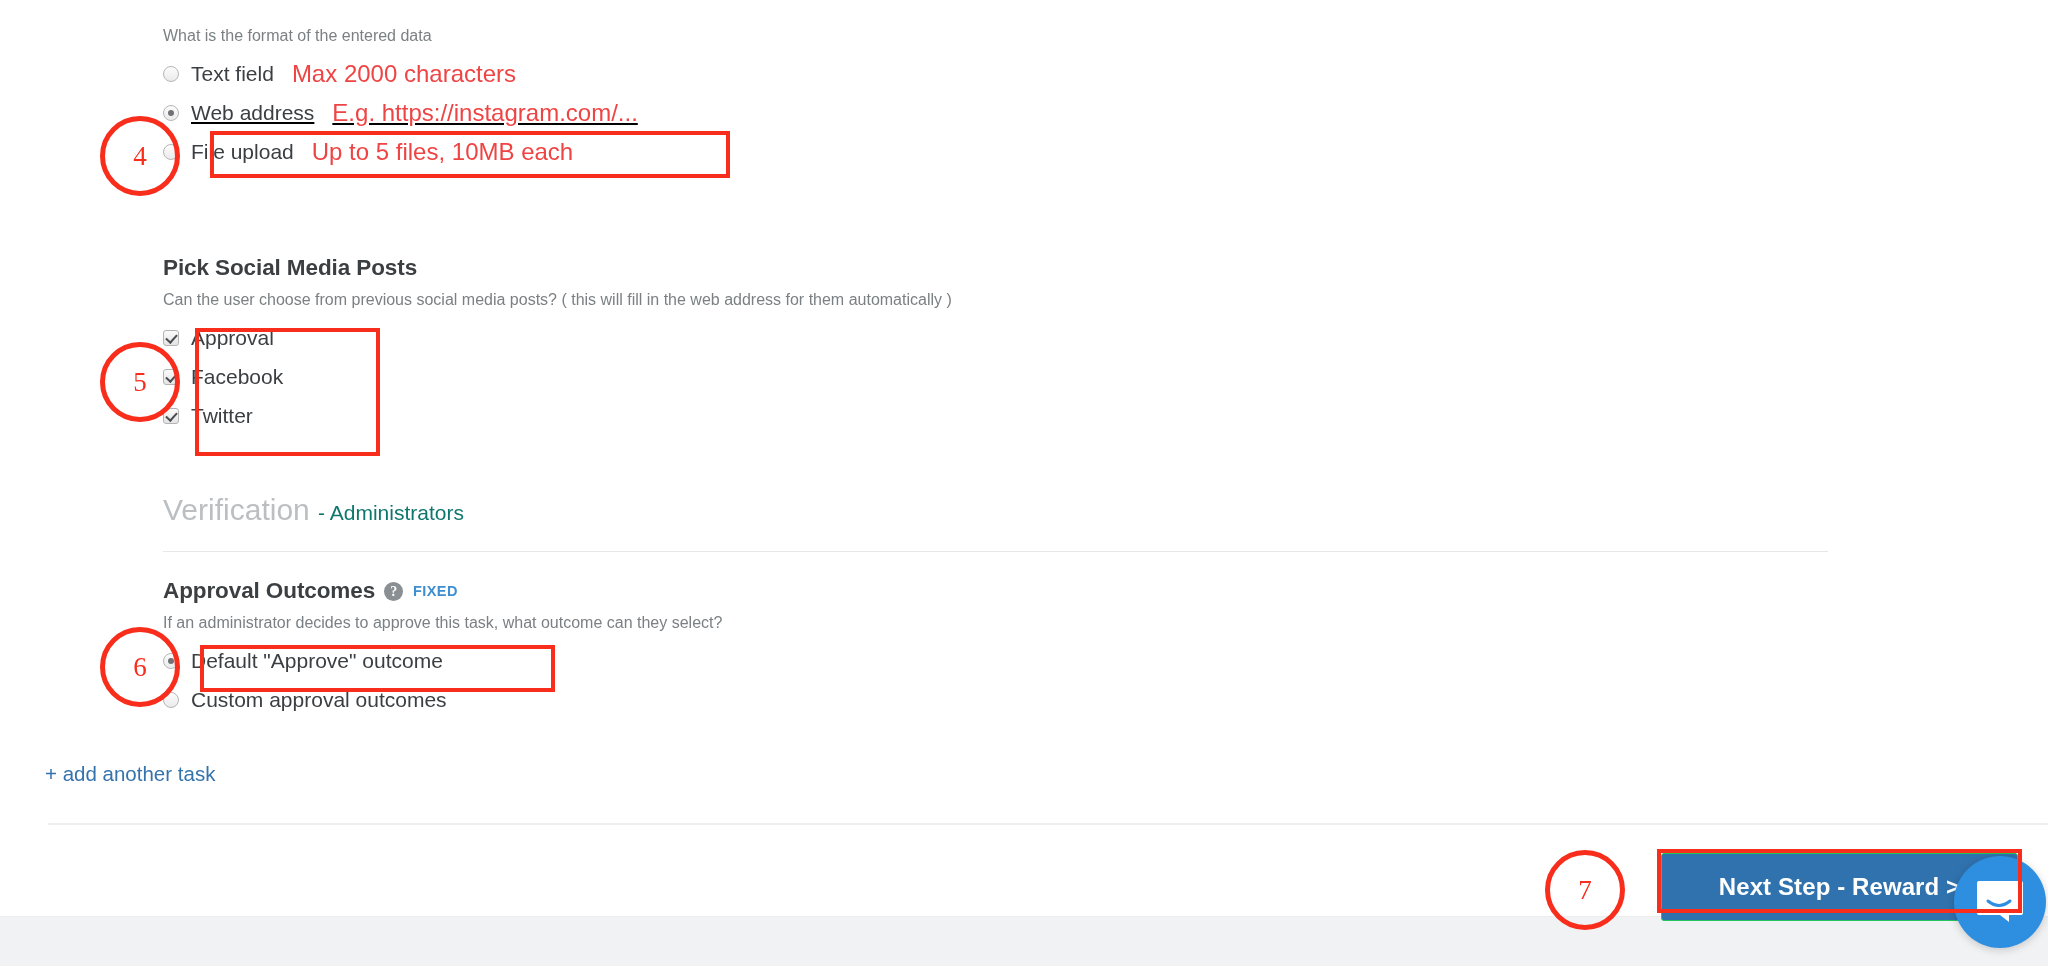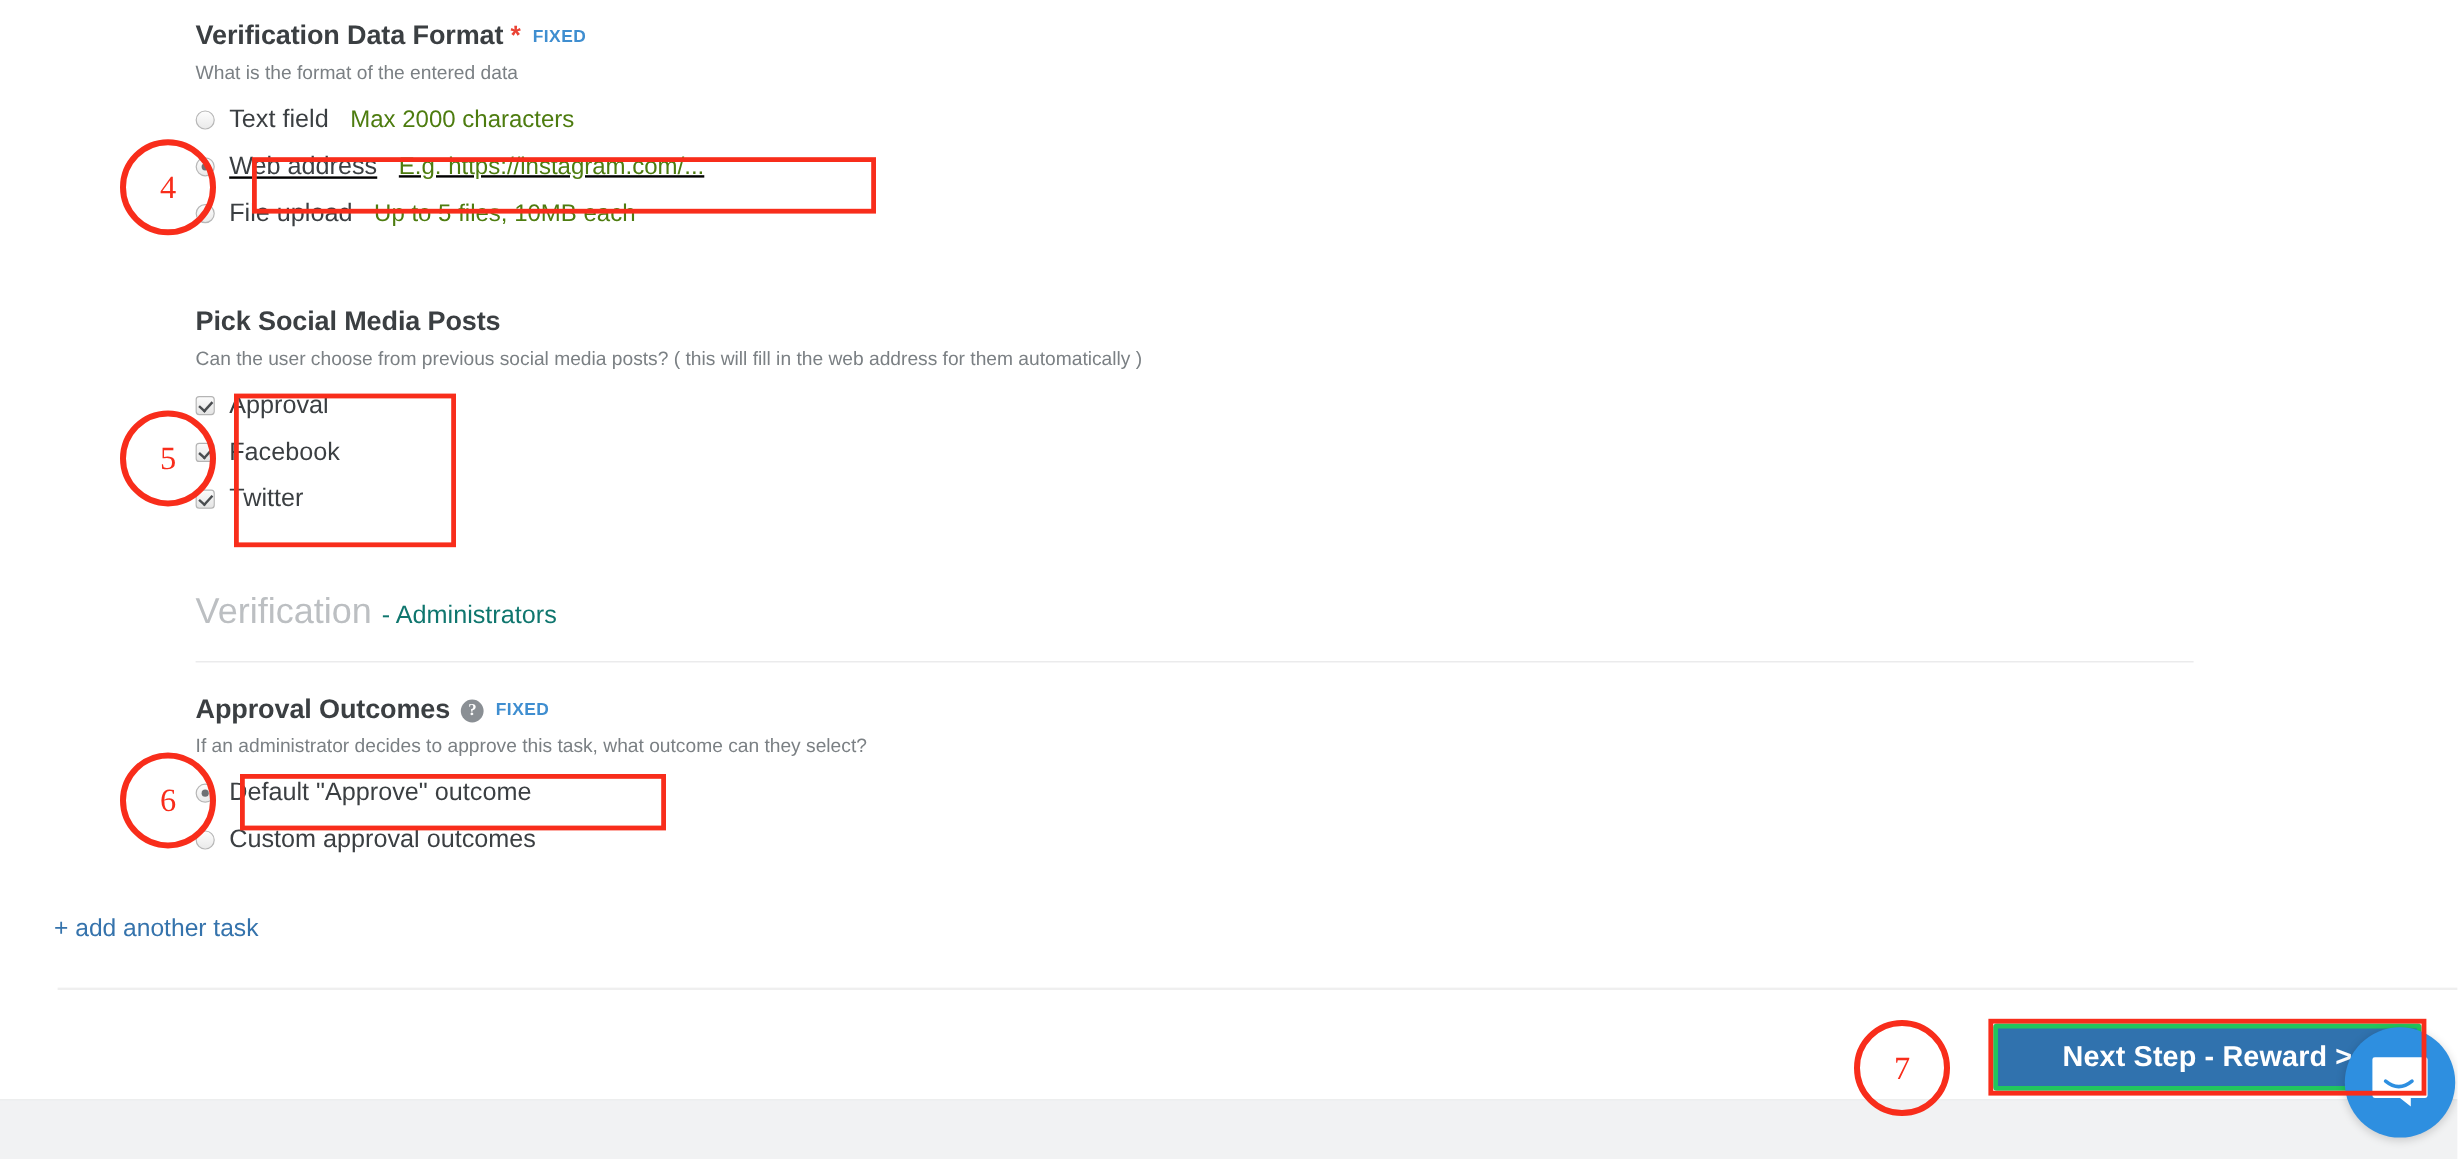--- a/index.html
+++ b/index.html
@@ -77,22 +77,22 @@
     align-items: center;
     height: 34px;
   }
   .opt-label {
     font-size: 21px;
     color: #3b3f42;
     margin-left: 12px;
     white-space: nowrap;
   }
   .opt-hint {
-    font-size: 20px;
-    color: #4d7c0f;
+    font-size: 24px;
+    color: #ef4444;
     margin-left: 18px;
     white-space: nowrap;
   }
 
   
   .radio {
     width: 16px; height: 16px;
     border-radius: 50%;
     border: 1px solid #b6b6b6;
     background: linear-gradient(180deg,#fdfdfd 0%,#eaeaea 100%);
@@ -158,23 +158,23 @@
     left: 48px; right: 0;
     top: 823px;
     height: 2px;
     background: #efefef;
   }
 
   
   .next-btn {
     position: absolute;
     left: 1661px; top: 853px;
-    width: 357px; height: 56px;
+    width: 357px; height: 68px;
     background: #3072ae;
-    border: 4px solid #22c55e;
+    border: 1px solid #22c55e;
     border-radius: 3px;
     color: #ffffff;
     font-size: 24px;
     font-weight: bold;
     display: flex;
     align-items: center;
     justify-content: center;
     letter-spacing: 0.1px;
     cursor: pointer;
     box-sizing: border-box;
@@ -216,23 +216,20 @@
     pointer-events: none;
   }
 </style>
 </head>
 <body>
 
 <div id="page">
 
   <div style="position:absolute; left:163px; top:17px;">
 
-    <div class="q-title">
-      <span>Verification Data Format</span><span class="req-star">*</span><span class="fixed-badge">FIXED</span>
-    </div>
 
     <div class="q-sub">What is the format of the entered data</div>
 
     <div style="margin-top:12px;">
       <div class="opt-row">
         <span class="radio"></span>
         <span class="opt-label">Text field</span>
         <span class="opt-hint">Max 2000 characters</span>
       </div>
       <div class="opt-row" style="margin-top:5px;text-decoration:underline;">

